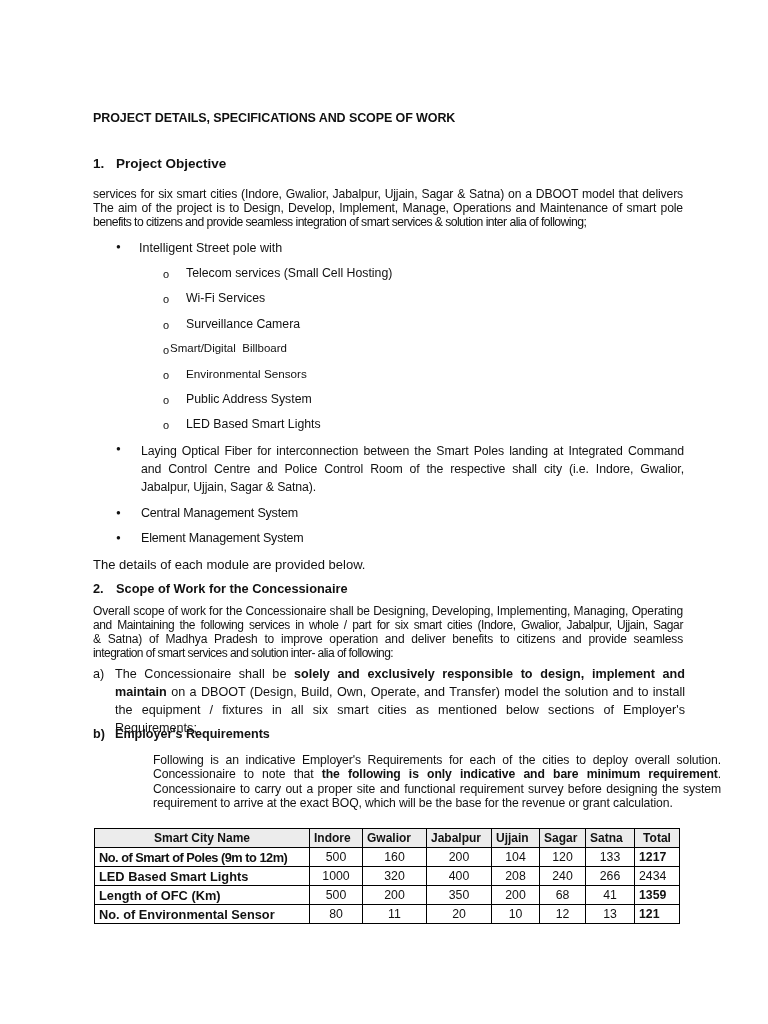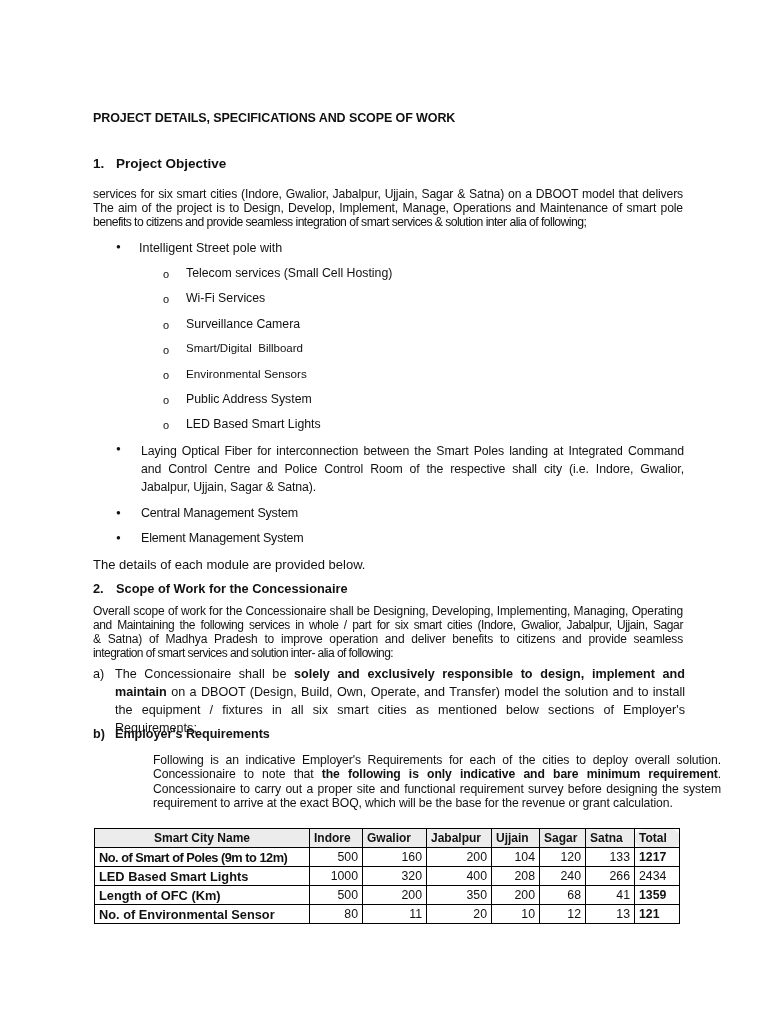--- a/index.html
+++ b/index.html
@@ -27,23 +27,23 @@
     .b-para { left: 116px; width: 568px; font-size: 12.2px; line-height: 14.3px; text-align: justify; letter-spacing: -0.1px; }
     b { font-weight: bold; }
 
     table.req { position: absolute; left: 94px; top: 828px; width: 585px; border-collapse: collapse;
                 font-size: 12.3px; table-layout: fixed; }
     table.req td, table.req th { border: 1px solid #000; padding: 0 4px; height: 18px; line-height: 17px;
                                  white-space: nowrap; overflow: hidden; }
     table.req th { background: #ececec; font-weight: bold; font-size: 12px; }
     table.req th.name-h { text-align: center; }
     table.req th.city { text-align: left; }
-    table.req th.total { text-align: left; border-radius: 9px; }
+    table.req th.total { text-align: center; }
     table.req td.label { font-weight: bold; font-size: 12.8px; text-align: left; }
-    table.req td.val { text-align: right; font-weight: normal; }
+    table.req td.val { text-align: center; font-weight: normal; }
     table.req td.tot { text-align: left; }
     table.req td.tot.bold { font-weight: bold; }
   </style>
 </head>
 <body>
 
 <div class="page">
 
   <div class="abs doc-title">PROJECT DETAILS, SPECIFICATIONS AND SCOPE OF WORK</div>
 
@@ -70,21 +70,21 @@
     <div class="abs sub" style="top:25px; left:0;">
       <span class="circ" style="left:163px; top:2px;">o</span>
       <span class="abs" style="left:186px; top:0; white-space:nowrap;">Wi-Fi Services</span>
     </div>
     <div class="abs sub" style="top:51px; left:0;">
       <span class="circ" style="left:163px; top:2px;">o</span>
       <span class="abs" style="left:186px; top:0; white-space:nowrap;">Surveillance Camera</span>
     </div>
     <div class="abs sub" style="top:76px; left:0; font-size:11.5px;">
       <span class="circ" style="left:163px; top:2px;">o</span>
-      <span class="abs" style="left:186px; top:0; white-space:pre;text-align:right;">Smart/Digital  Billboard</span>
+      <span class="abs" style="left:170px; top:0; white-space:pre;text-align:right;">Smart/Digital  Billboard</span>
     </div>
     <div class="abs sub" style="top:101px; left:0; font-size:11.7px;">
       <span class="circ" style="left:163px; top:2px;">o</span>
       <span class="abs" style="left:186px; top:0; white-space:nowrap;">Environmental Sensors</span>
     </div>
     <div class="abs sub" style="top:126px; left:0;">
       <span class="circ" style="left:163px; top:2px;">o</span>
       <span class="abs" style="left:186px; top:0; white-space:nowrap;">Public Address System</span>
     </div>
     <div class="abs sub" style="top:151px; left:0;">

